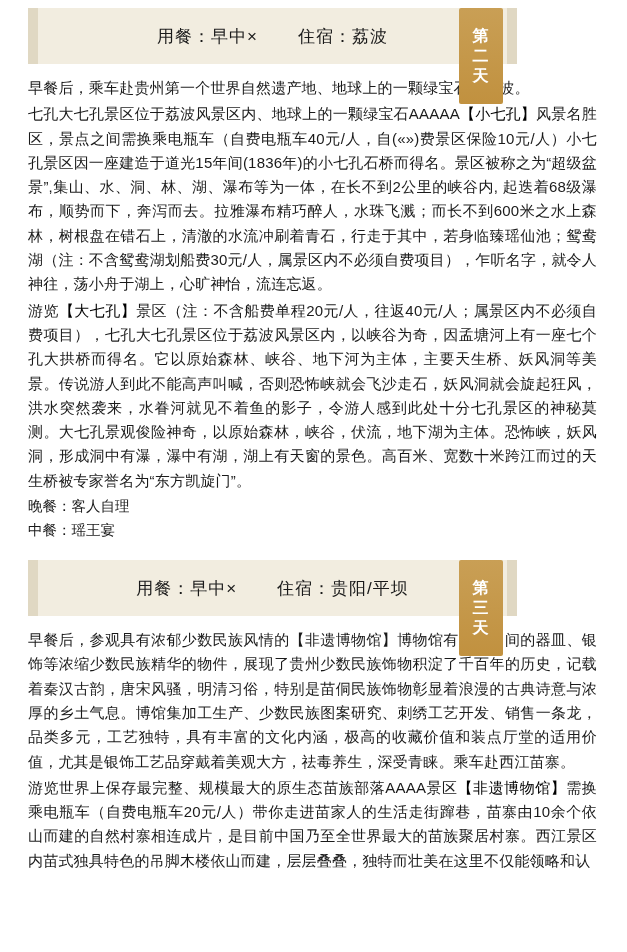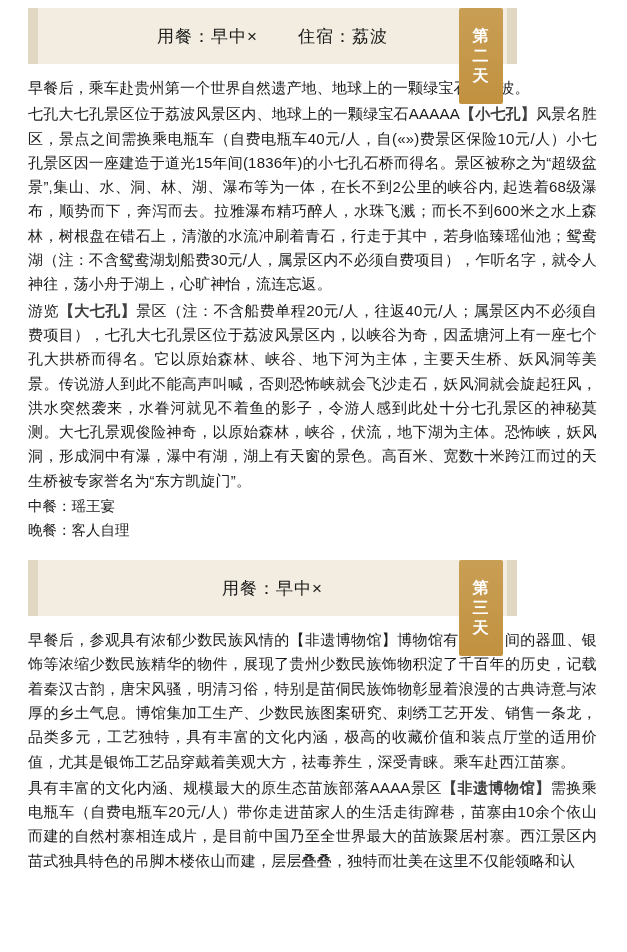--- a/index.html
+++ b/index.html
@@ -102,22 +102,22 @@
   .para {
     font-size: 15px;
     line-height: 1.62;
     text-align: justify;
     text-justify: inter-ideograph;
     margin: 0 0 2px 0;
     color: #1a1a1a;
     letter-spacing: 0.2px;
   }
   .hl {
-    color: #404040;
-    font-weight: bold;
+    color: #000000;
+    font-weight: normal;
   }
   .meal-line {
     font-size: 14.5px;
     line-height: 1.62;
     margin: 0;
     color: #1a1a1a;
   }
   .spacer-between {
     height: 18px;
   }
@@ -145,44 +145,45 @@
     <div class="body-text">
       <p class="para">
         <span>早餐后，乘车赴贵州第一个世界自然遗产地、地球上的一颗绿宝石—荔波。</span>
       </p>
       <p class="para">
         <span>七孔大七孔景区位于荔波风景区内、地球上的一颗绿宝石AAAAA</span><span class="hl">【小七孔】</span><span>风景名胜区，景点之间需换乘电瓶车（自费电瓶车40元/人，自(«»)费景区保险10元/人）小七孔景区因一座建造于道光15年间(1836年)的小七孔石桥而得名。景区被称之为“超级盆景”,集山、水、洞、林、湖、瀑布等为一体，在长不到2公里的峡谷内, 起迭着68级瀑布，顺势而下，奔泻而去。拉雅瀑布精巧醉人，水珠飞溅；而长不到600米之水上森林，树根盘在错石上，清澈的水流冲刷着青石，行走于其中，若身临臻瑶仙池；鸳鸯湖（注：不含鸳鸯湖划船费30元/人，属景区内不必须自费项目），乍听名字，就令人神往，荡小舟于湖上，心旷神怡，流连忘返。</span>
       </p>
       <p class="para">
         <span>游览</span><span class="hl">【大七孔】</span><span>景区（注：不含船费单程20元/人，往返40元/人；属景区内不必须自费项目），七孔大七孔景区位于荔波风景区内，以峡谷为奇，因孟塘河上有一座七个孔大拱桥而得名。它以原始森林、峡谷、地下河为主体，主要天生桥、妖风洞等美景。传说游人到此不能高声叫喊，否则恐怖峡就会飞沙走石，妖风洞就会旋起狂风，洪水突然袭来，水眷河就见不着鱼的影子，令游人感到此处十分七孔景区的神秘莫测。大七孔景观俊险神奇，以原始森林，峡谷，伏流，地下湖为主体。恐怖峡，妖风洞，形成洞中有瀑，瀑中有湖，湖上有天窗的景色。高百米、宽数十米跨江而过的天生桥被专家誉名为“东方凯旋门”。</span>
       </p>
+      <p class="meal-line">晚餐：客人自理</p>
       <p class="meal-line">中餐：瑶王宴</p>
-      <p class="meal-line">晚餐：客人自理</p>
     </div>
   </div>
 
   <div class="spacer-between"></div>
 
   <div class="day-block">
     <div class="banner-row">
       <div class="banner">
         <div class="banner-inner">
           <span class="banner-item">用餐：早中×</span>
+          <span class="banner-item">住宿：贵阳/平坝</span>
         </div>
       </div>
       <div class="day-tab" style="top:0;">
         <span>第</span>
         <span>三</span>
         <span>天</span>
       </div>
     </div>
 
     <div class="body-text">
       <p class="para">
         <span>早餐后，参观具有浓郁少数民族风情的【非遗博物馆】博物馆有大量民间的器皿、银饰等浓缩少数民族精华的物件，展现了贵州少数民族饰物积淀了千百年的历史，记载着秦汉古韵，唐宋风骚，明清习俗，特别是苗侗民族饰物彰显着浪漫的古典诗意与浓厚的乡土气息。博馆集加工生产、少数民族图案研究、刺绣工艺开发、销售一条龙，品类多元，工艺独特，具有丰富的文化内涵，极高的收藏价值和装点厅堂的适用价值，尤其是银饰工艺品穿戴着美观大方，祛毒养生，深受青睐。乘车赴西江苗寨。</span>
       </p>
       <p class="para">
-        <span>具有丰富的文化内涵、规模最大的原生态苗族部落AAAA景区</span><span class="hl">【非遗博物馆】</span><span>需换乘电瓶车（自费电瓶车20元/人）带你走进苗家人的生活走街蹿巷，苗寨由10余个依山而建的自然村寨相连成片，是目前中国乃至全世界最大的苗族聚居村寨。西江景区内苗式独具特色的吊脚木楼依山而建，层层叠叠，独特而壮美在这里不仅能领略和认</span>
+        <span>游览世界上保存最完整、规模最大的原生态苗族部落AAAA景区</span><span class="hl">【非遗博物馆】</span><span>需换乘电瓶车（自费电瓶车20元/人）带你走进苗家人的生活走街蹿巷，苗寨由10余个依山而建的自然村寨相连成片，是目前中国乃至全世界最大的苗族聚居村寨。西江景区内苗式独具特色的吊脚木楼依山而建，层层叠叠，独特而壮美在这里不仅能领略和认</span>
       </p>
     </div>
   </div>
 
 </div>
 
 </body></html>

